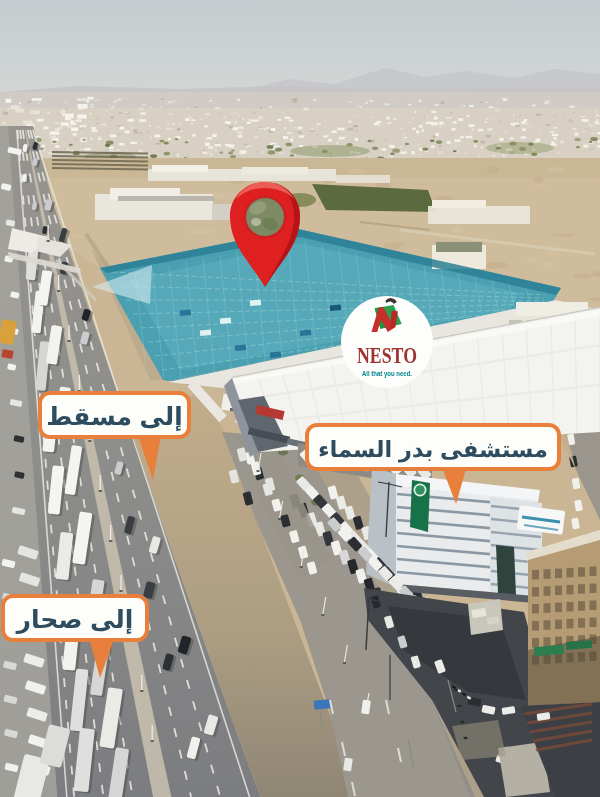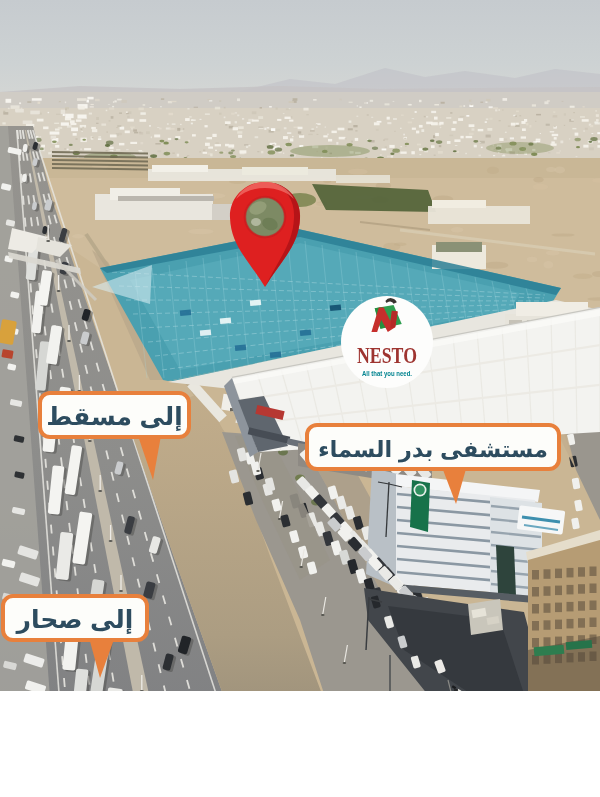--- a/index.html
+++ b/index.html
@@ -1,14 +1,14 @@
 <!DOCTYPE html>
 <html><head><meta charset="utf-8"><style>
 html,body{margin:0;padding:0;}
-#page{width:600px;height:691px;overflow:hidden;position:relative;background:#cab694;}
+#page{width:600px;height:797px;overflow:hidden;position:relative;background:#cab694;}
 </style></head><body>
 <div id="page"><svg width="600" height="797" viewBox="0 0 600 797">
 <defs>
 <linearGradient id="sky" x1="0" y1="0" x2="0" y2="1">
           <stop offset="0" stop-color="#c6cbcf"></stop>
           <stop offset="0.65" stop-color="#cdd2d3"></stop>
           <stop offset="1" stop-color="#d4d6d4"></stop>
         </linearGradient>
 <linearGradient id="road" x1="0" y1="0" x2="0" y2="1">
           <stop offset="0" stop-color="#96948f"></stop>

